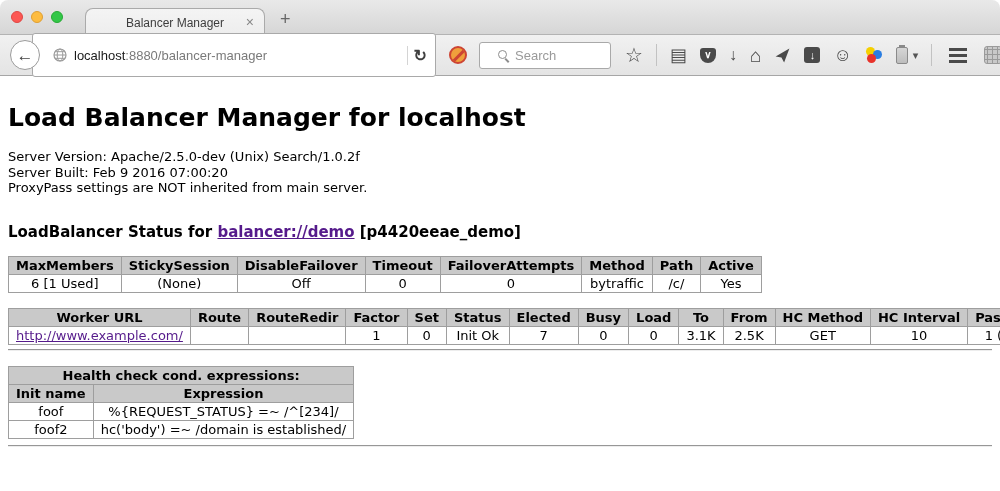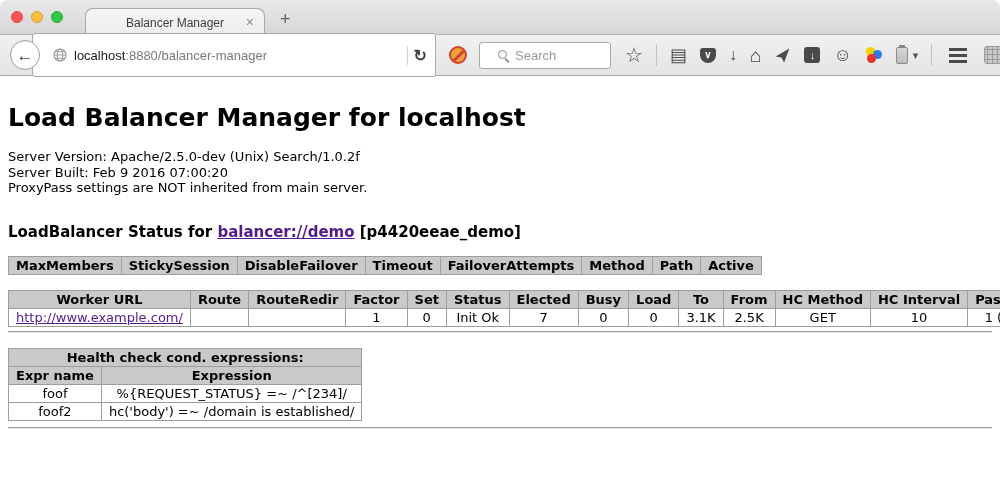--- a/index.html
+++ b/index.html
@@ -210,20 +210,30 @@
           <tr>
         <th>MaxMembers</th>
         <th>StickySession</th>
         <th>DisableFailover</th>
         <th>Timeout</th>
         <th>FailoverAttempts</th>
         <th>Method</th>
         <th>Path</th>
         <th>Active</th>
       </tr>
+      <tr>
+        <td>6 [1 Used]</td>
+        <td>(None)</td>
+        <td>Off</td>
+        <td>0</td>
+        <td>0</td>
+        <td>bytraffic</td>
+        <td>/c/</td>
+        <td>Yes</td>
+      </tr>
     </tbody>
       </table>
 
     <table class="apc worker-table">
       <tbody>
           <tr>
         <th>Worker URL</th>
         <th>Route</th>
         <th>RouteRedir</th>
         <th>Factor</th>
@@ -260,21 +270,21 @@
       </table>
 
     <hr class="rule">
 
     <table class="apc health-table">
       <tbody>
           <tr>
         <th colspan="2">Health check cond. expressions:</th>
       </tr>
       <tr>
-        <th>Expr name</th>
+        <th>Init name</th>
         <th>Expression</th>
       </tr>
       <tr>
         <td>foof</td>
         <td class="cell-left">%{REQUEST_STATUS} =~ /^[234]/</td>
       </tr>
       <tr>
         <td>foof2</td>
         <td class="cell-left">hc('body') =~ /domain is established/</td>
       </tr>

